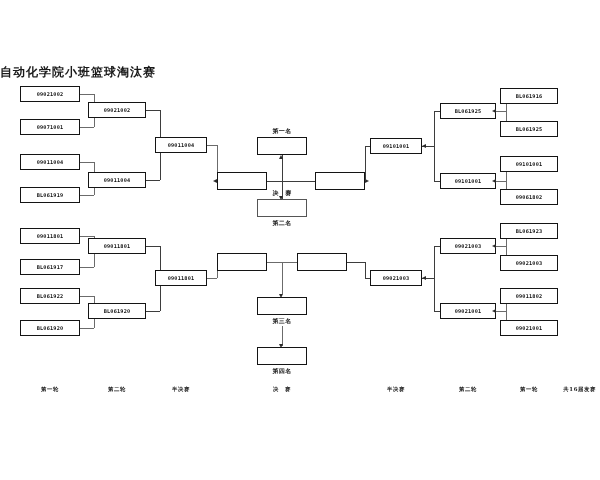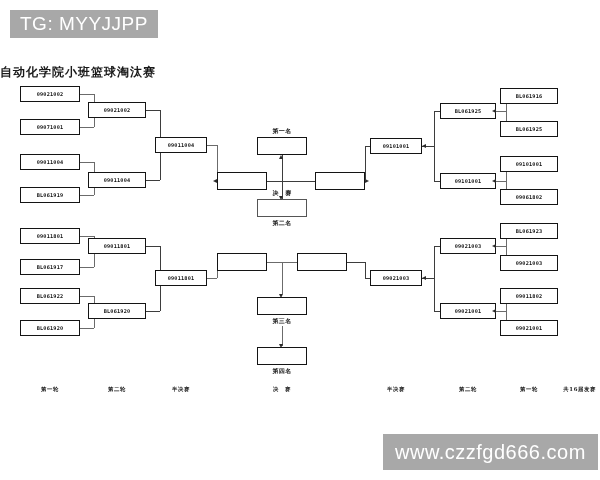--- a/index.html
+++ b/index.html
@@ -76,21 +76,20 @@
     font-size:5.4px;font-weight:700;color:#151515;
     white-space:nowrap;text-align:center;
     letter-spacing:.6px;
   }
 </style>
 </head>
 <body>
 
 <div id="stage">
 
-  <div class="wm" id="wm-top">TG: MYYJJPP</div>
 
   <div id="title">自动化学院小班篮球淘汰赛</div>
 
   <div class="bx" style="left:20px;top:86px;width:60px;height:16px;">09021002</div>
   <div class="bx" style="left:20px;top:119px;width:60px;height:16px;">09071001</div>
   <div class="bx" style="left:20px;top:154px;width:60px;height:16px;">09011004</div>
   <div class="bx" style="left:20px;top:187px;width:60px;height:16px;">BL061919</div>
   <div class="bx" style="left:20px;top:228px;width:60px;height:16px;">09011801</div>
   <div class="bx" style="left:20px;top:259px;width:60px;height:16px;">BL061917</div>
   <div class="bx" style="left:20px;top:288px;width:60px;height:16px;">BL061922</div>
@@ -243,15 +242,14 @@
   <div class="rnd" style="left:20px;top:386px;width:60px;">第一轮</div>
   <div class="rnd" style="left:88px;top:386px;width:58px;">第二轮</div>
   <div class="rnd" style="left:155px;top:386px;width:52px;">半决赛</div>
   <div class="rnd" style="left:252px;top:386px;width:60px;">决　赛</div>
 
   <div class="rnd" style="left:370px;top:386px;width:52px;">半决赛</div>
   <div class="rnd" style="left:440px;top:386px;width:56px;">第二轮</div>
   <div class="rnd" style="left:500px;top:386px;width:58px;">第一轮</div>
   <div class="rnd" style="left:548px;top:386px;width:48px;text-align:right;">共16届发赛</div>
 
-  <div class="wm" id="wm-bottom">www.czzfgd666.com</div>
 
 </div>
 
 </body></html>

